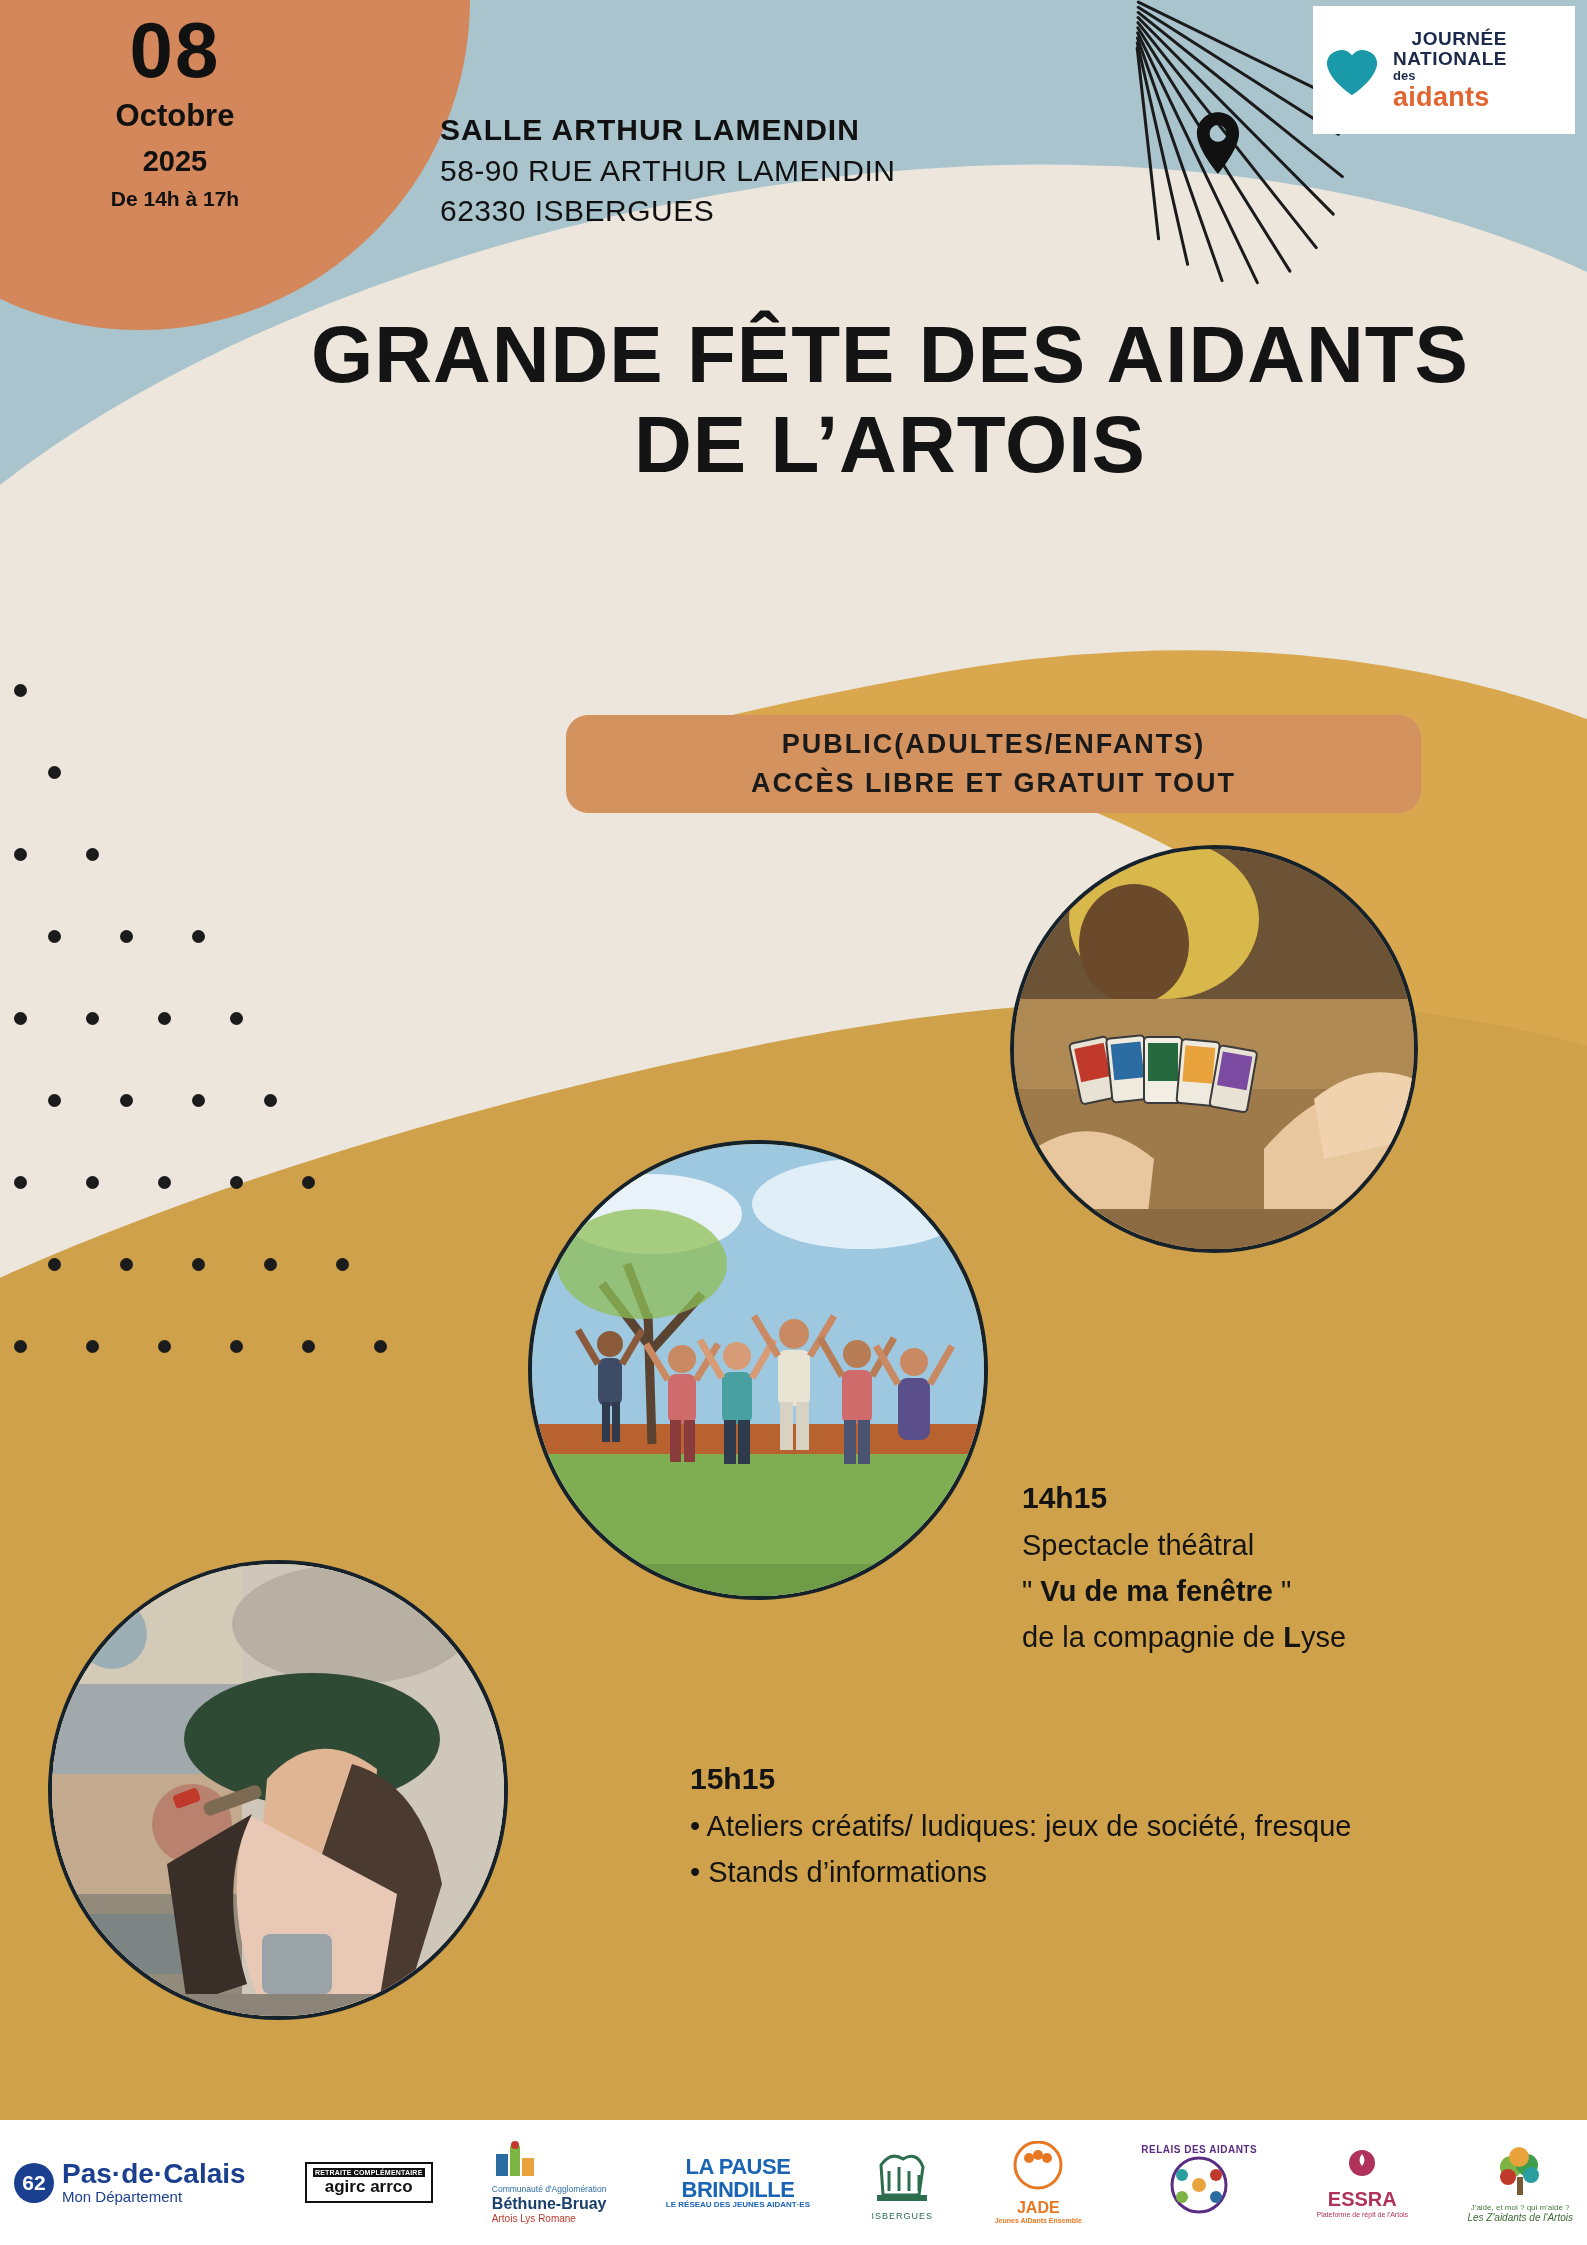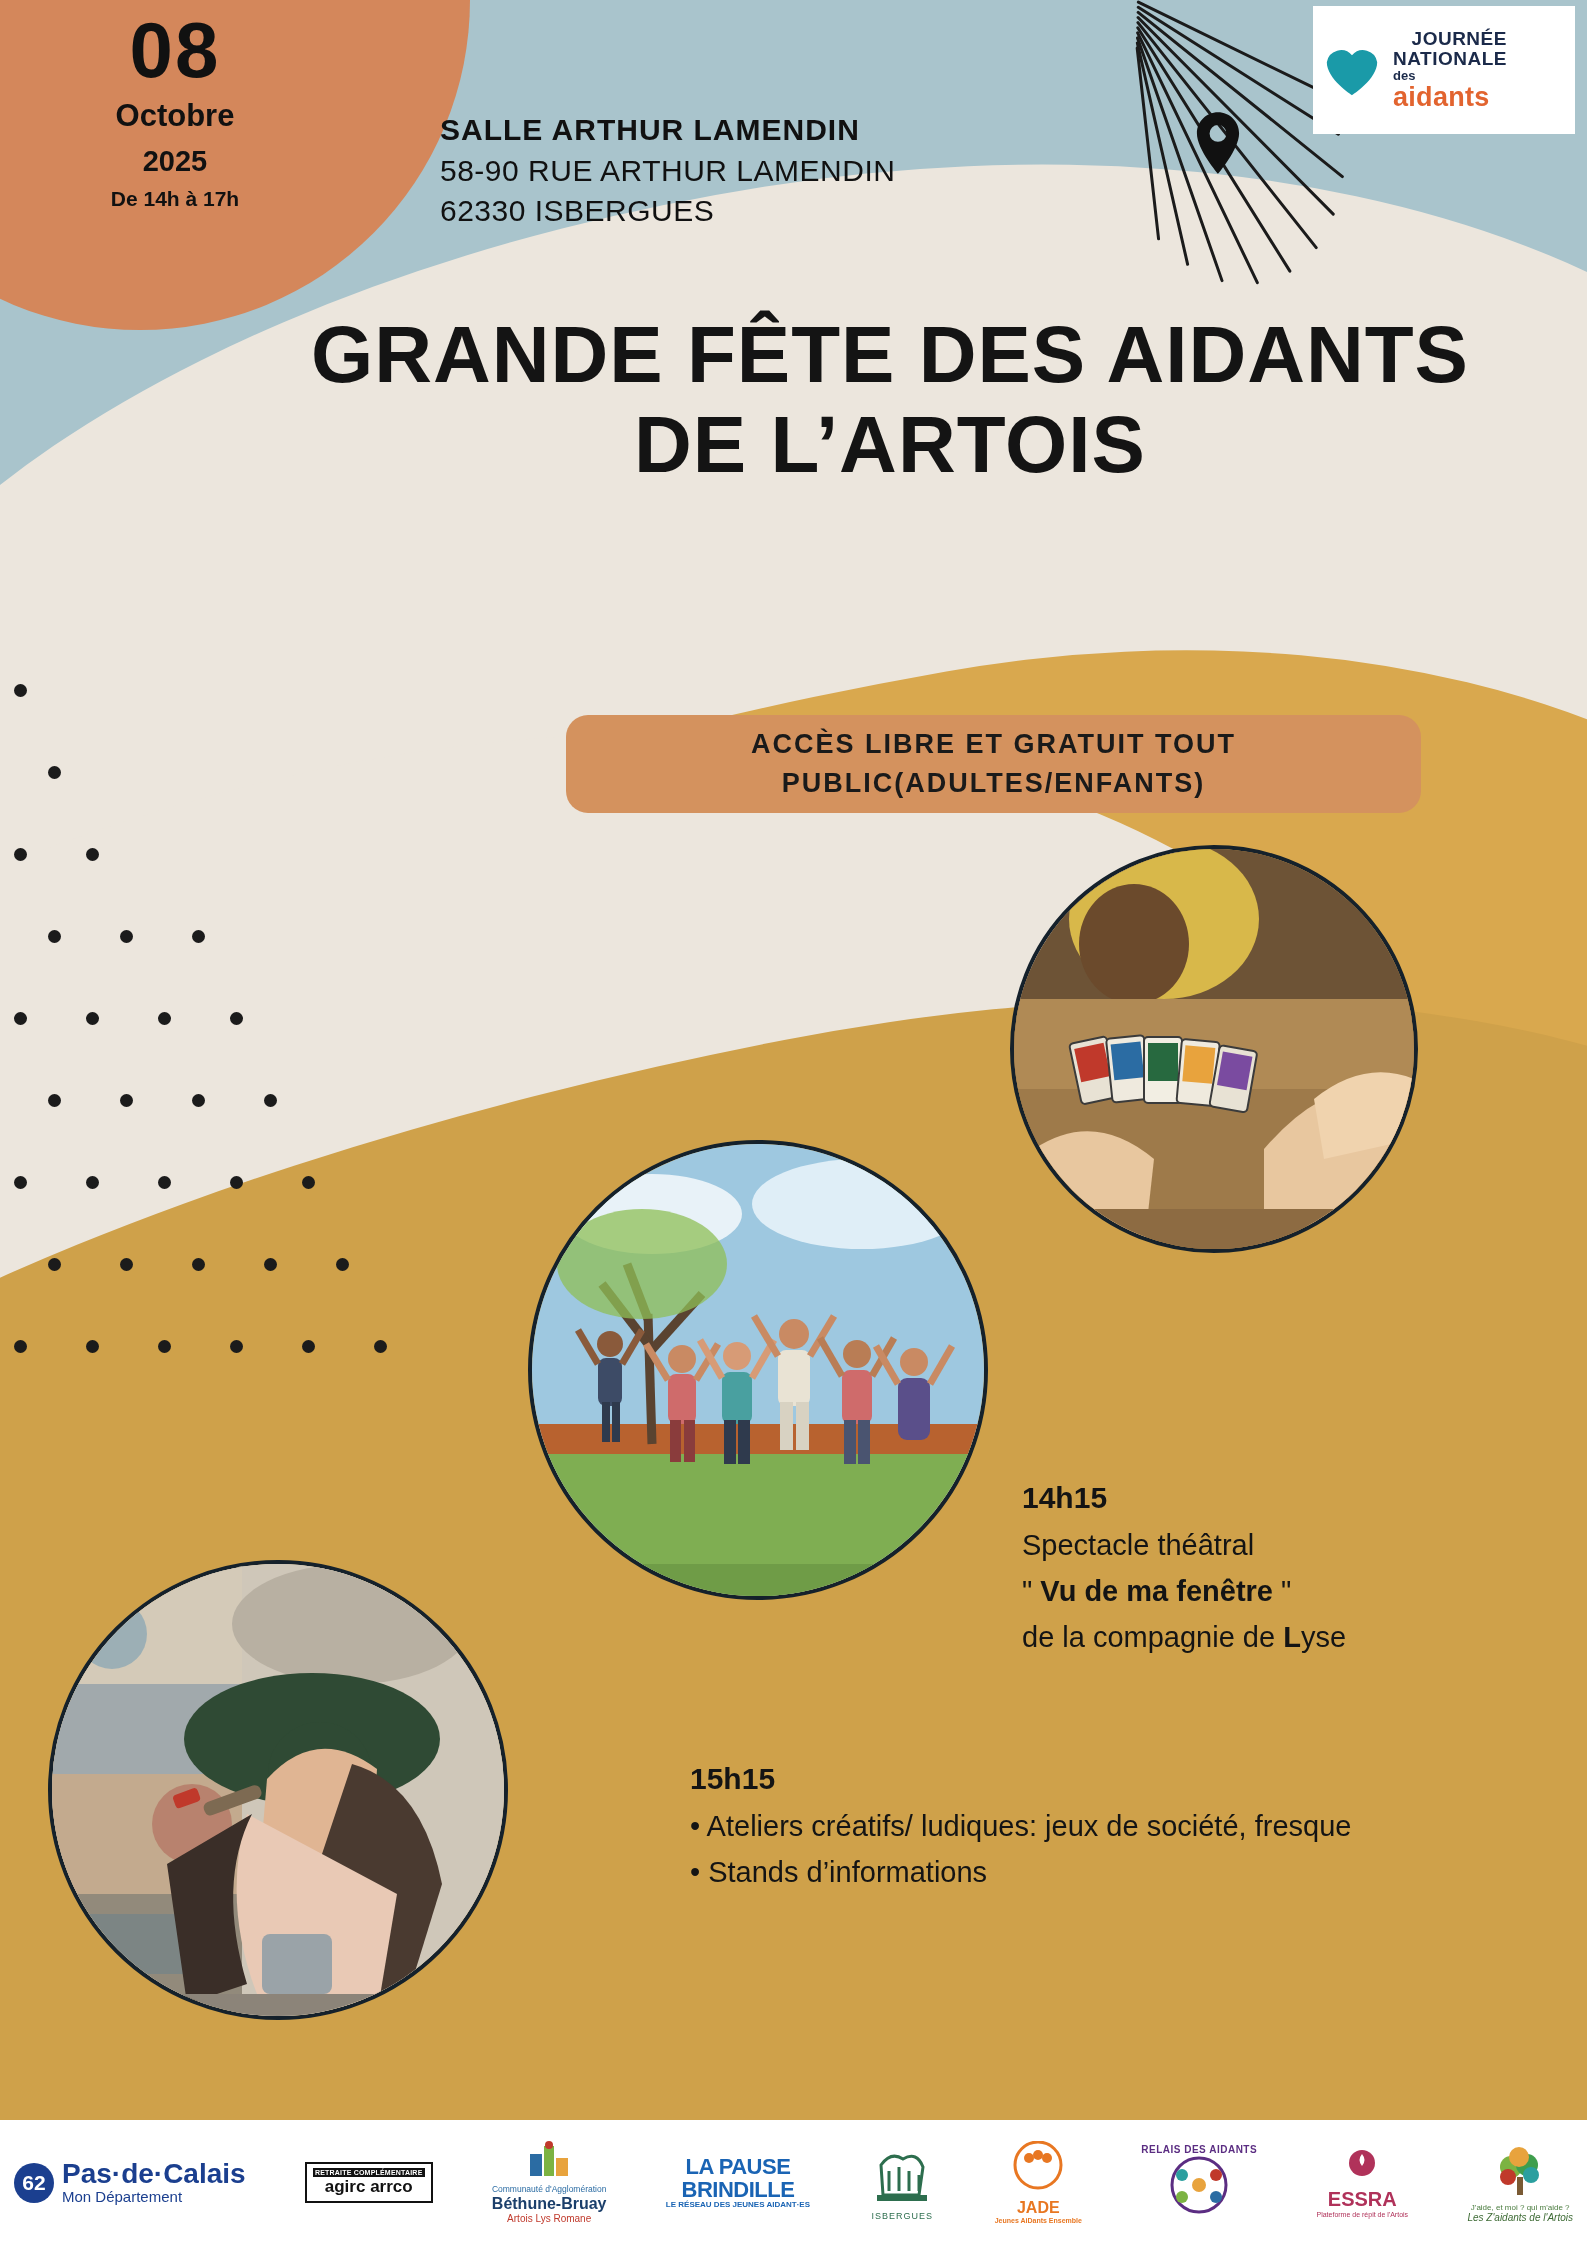--- a/index.html
+++ b/index.html
@@ -119,21 +119,21 @@
   .flogo{display:flex;align-items:center;justify-content:center;height:108px;}
   
   .pdc{gap:8px;}
   .pdc .badge{width:40px;height:40px;border-radius:50%;background:#1b3f8f;color:#fff;
     font-size:21px;font-weight:bold;display:flex;align-items:center;justify-content:center;}
   .pdc .t1{font-size:28px;font-weight:bold;color:#1b3f8f;line-height:1.05;}
   .pdc .t2{font-size:15px;color:#1b3f8f;line-height:1.2;}
   .agirc{border:2px solid #111;padding:4px 6px;text-align:center;}
   .agirc .a1{font-size:7px;font-weight:bold;color:#111;letter-spacing:.2px;background:#111;color:#fff;padding:1px 2px;}
   .agirc .a2{font-size:17px;font-weight:bold;color:#111;}
-  .bbalr{text-align:center;line-height:1.15;}
+  .bbalr{line-height:1.15;}
   .bbalr .b1{font-size:8.5px;color:#2b6ca3;}
   .bbalr .b2{font-size:16px;font-weight:bold;color:#1b3f6b;}
   .bbalr .b3{font-size:10px;color:#c0392b;}
   .pause{text-align:center;line-height:1.05;}
   .pause .p1{font-size:22px;font-weight:bold;color:#1a64b4;letter-spacing:-.5px;}
   .pause .p2{font-size:22px;font-weight:bold;color:#1a64b4;letter-spacing:-.5px;}
   .pause .p3{font-size:8px;font-weight:bold;color:#1a64b4;}
   .isb{text-align:center;}
   .isb .i1{font-size:9px;font-weight:normal;color:#2d6e4e;letter-spacing:1px;}
   .jade{text-align:center;}
@@ -234,22 +234,22 @@
   <div class="pin-icon">
     <svg viewBox="0 0 24 32" width="46" height="62">
         <path d="M12 0C5.9 0 1 4.9 1 11c0 8.2 11 21 11 21s11-12.8 11-21C23 4.9 18.1 0 12 0zm0 15.4a4.4 4.4 0 1 1 0-8.8 4.4 4.4 0 0 1 0 8.8z" fill="#111"></path>
       </svg>
   </div>
 
   <div class="title">GRANDE FÊTE DES AIDANTS DE L’ARTOIS</div>
 
   <div class="access">
     <div class="access-txt">
+      <div>PUBLIC(ADULTES/ENFANTS)</div>
       <div>ACCÈS LIBRE ET GRATUIT TOUT</div>
-      <div>PUBLIC(ADULTES/ENFANTS)</div>
     </div>
   </div>
 
   <div class="photo photo-cards">
     <svg class="ph-inner" viewBox="0 0 400 400" preserveAspectRatio="xMidYMid slice">
       <rect width="400" height="400" fill="#8a6a45"></rect>
       <rect y="0" width="400" height="150" fill="#6d5336"></rect>
       <ellipse cx="150" cy="70" rx="95" ry="80" fill="#d8b84a"></ellipse>
       <ellipse cx="120" cy="95" rx="55" ry="60" fill="#6b4a2c"></ellipse>
       <rect y="150" width="400" height="90" fill="#b08a55"></rect>

